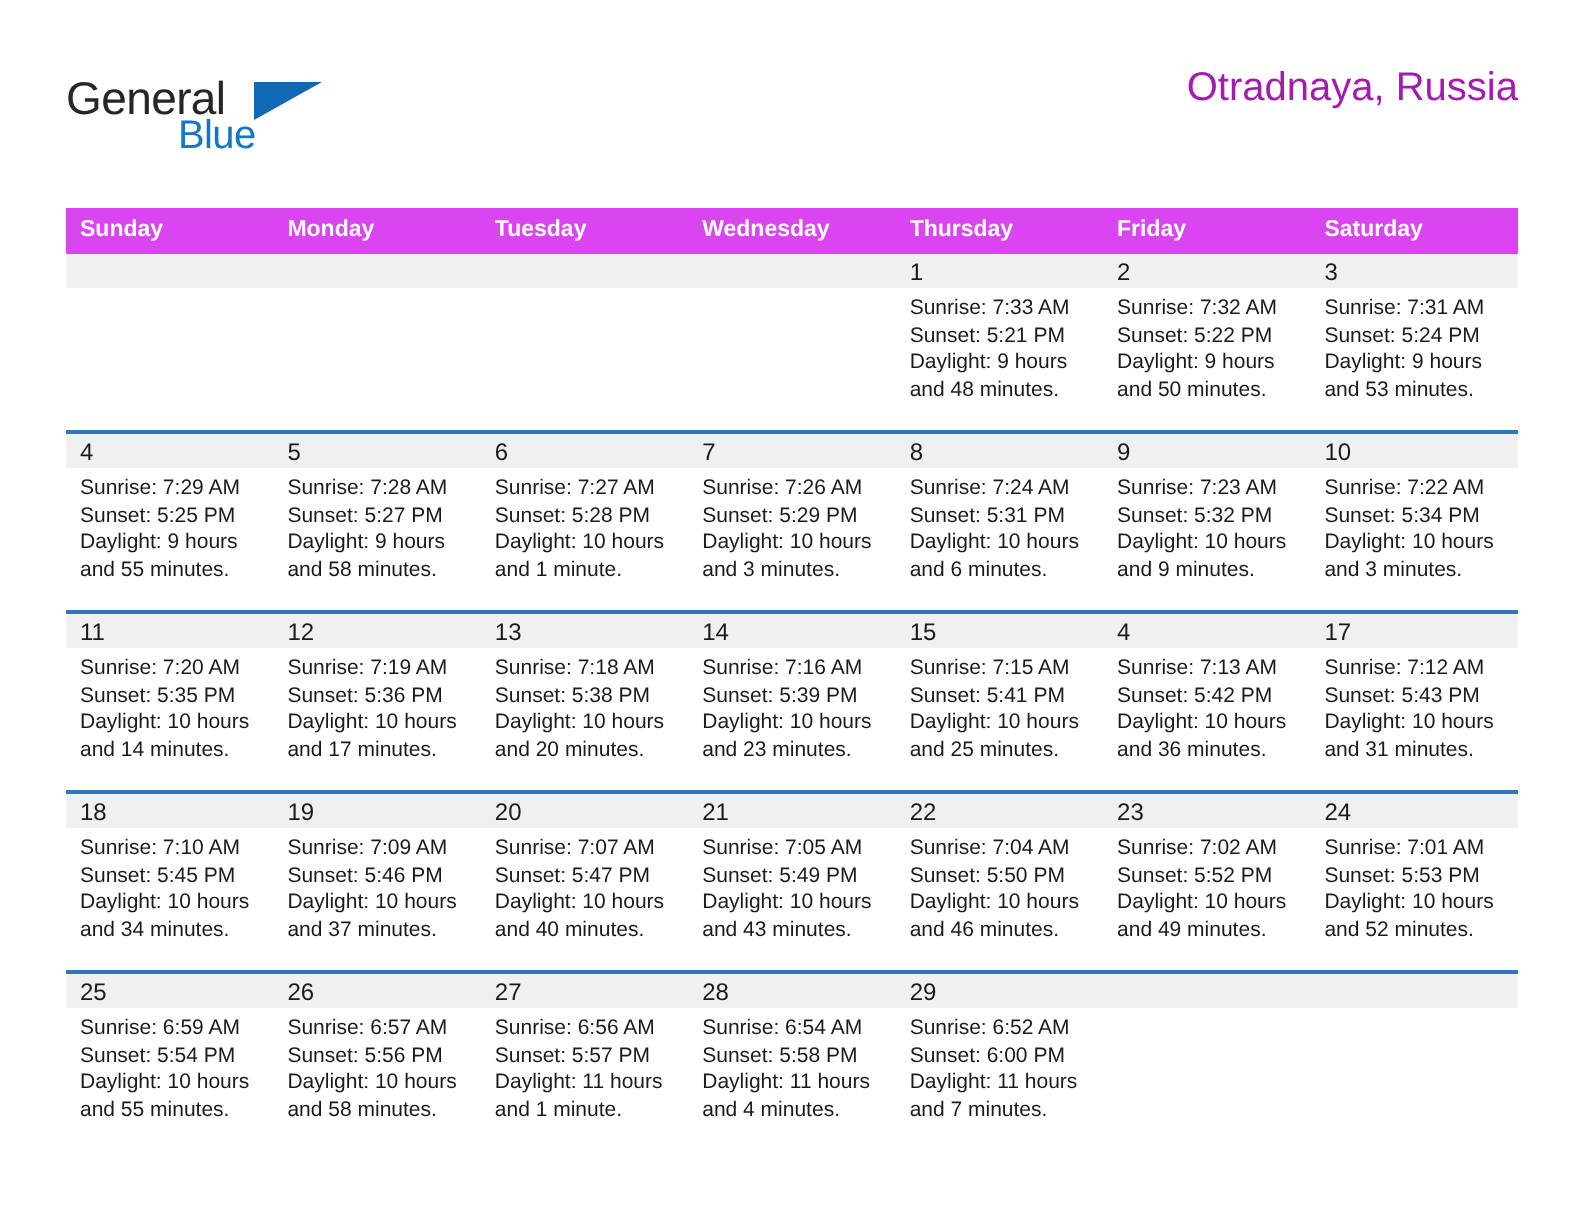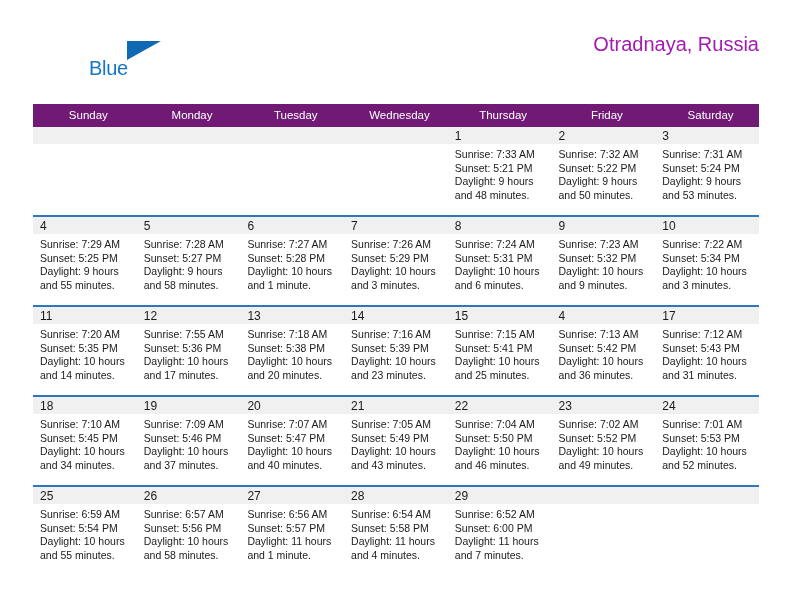--- a/index.html
+++ b/index.html
@@ -87,25 +87,25 @@
   
   .cal {
     position: absolute;
     left: 33px;
     top: 104px;
     width: 726px;
     border-collapse: collapse;
     table-layout: fixed;
   }
   .cal th {
-    background: #701a75;
+    background: #d946ef;
     color: #ffffff;
     font-size: 11.5px;
-    font-weight: normal;
-    text-align: center;
+    font-weight: bold;
+    text-align: left;
     padding: 5px 0 6px 7px;
     height: 12px;
     border: none;
   }
   .cal td {
     vertical-align: top;
     padding: 0;
     border: none;
     border-top: 2px solid #2e77bb;
     height: 88px;
@@ -137,20 +137,21 @@
   }
 </style>
 </head>
 <body>
 
 <div class="page">
 
   <div class="top">
 
     <div class="brand">
+      <span class="brand-general">General</span>
       <span class="brand-tri"></span>
       <span class="brand-blue">Blue</span>
     </div>
 
     <div class="title-block">
       <div class="cal-sub">Otradnaya, Russia</div>
     </div>
 
   </div>
 
@@ -283,21 +284,21 @@
             <div class="cell-body">
               <div>Sunrise: 7:20 AM</div>
               <div>Sunset: 5:35 PM</div>
               <div>Daylight: 10 hours</div>
               <div>and 14 minutes.</div>
             </div>
           </td>
           <td>
             <div class="daynum-band">12</div>
             <div class="cell-body">
-              <div>Sunrise: 7:55 AM</div>
+              <div>Sunrise: 7:19 AM</div>
               <div>Sunset: 5:36 PM</div>
               <div>Daylight: 10 hours</div>
               <div>and 17 minutes.</div>
             </div>
           </td>
           <td>
             <div class="daynum-band">13</div>
             <div class="cell-body">
               <div>Sunrise: 7:18 AM</div>
               <div>Sunset: 5:38 PM</div>

